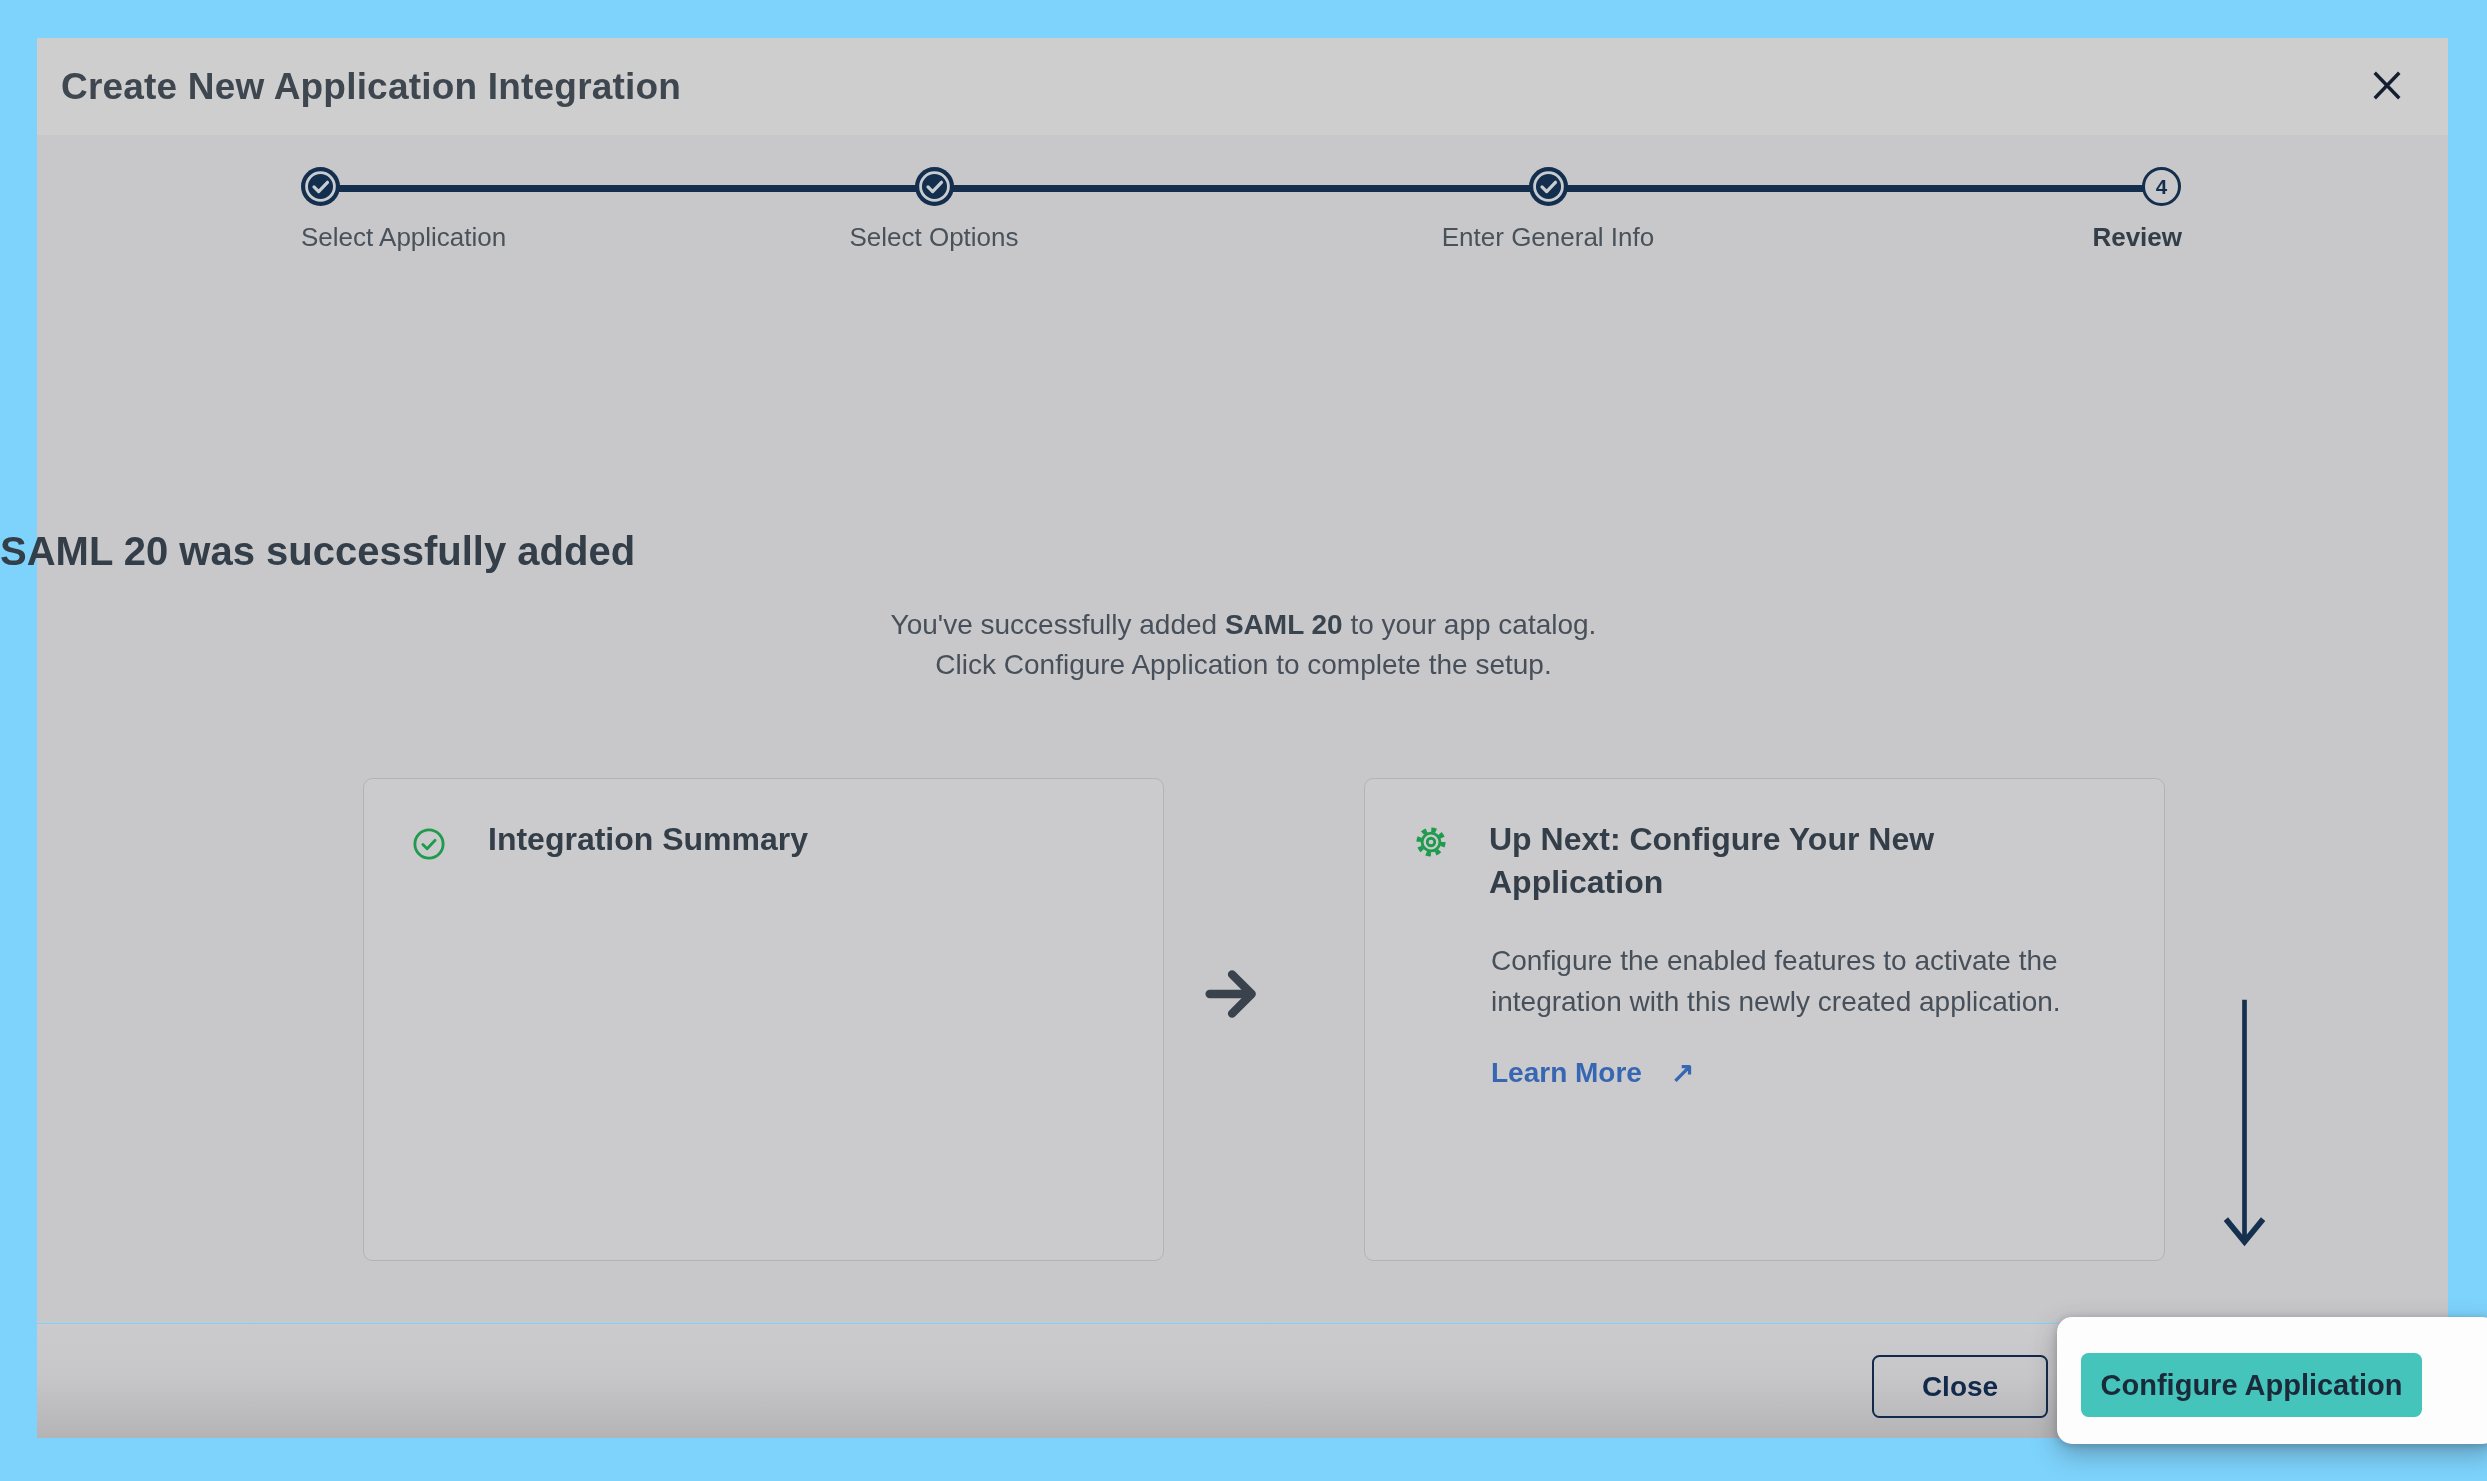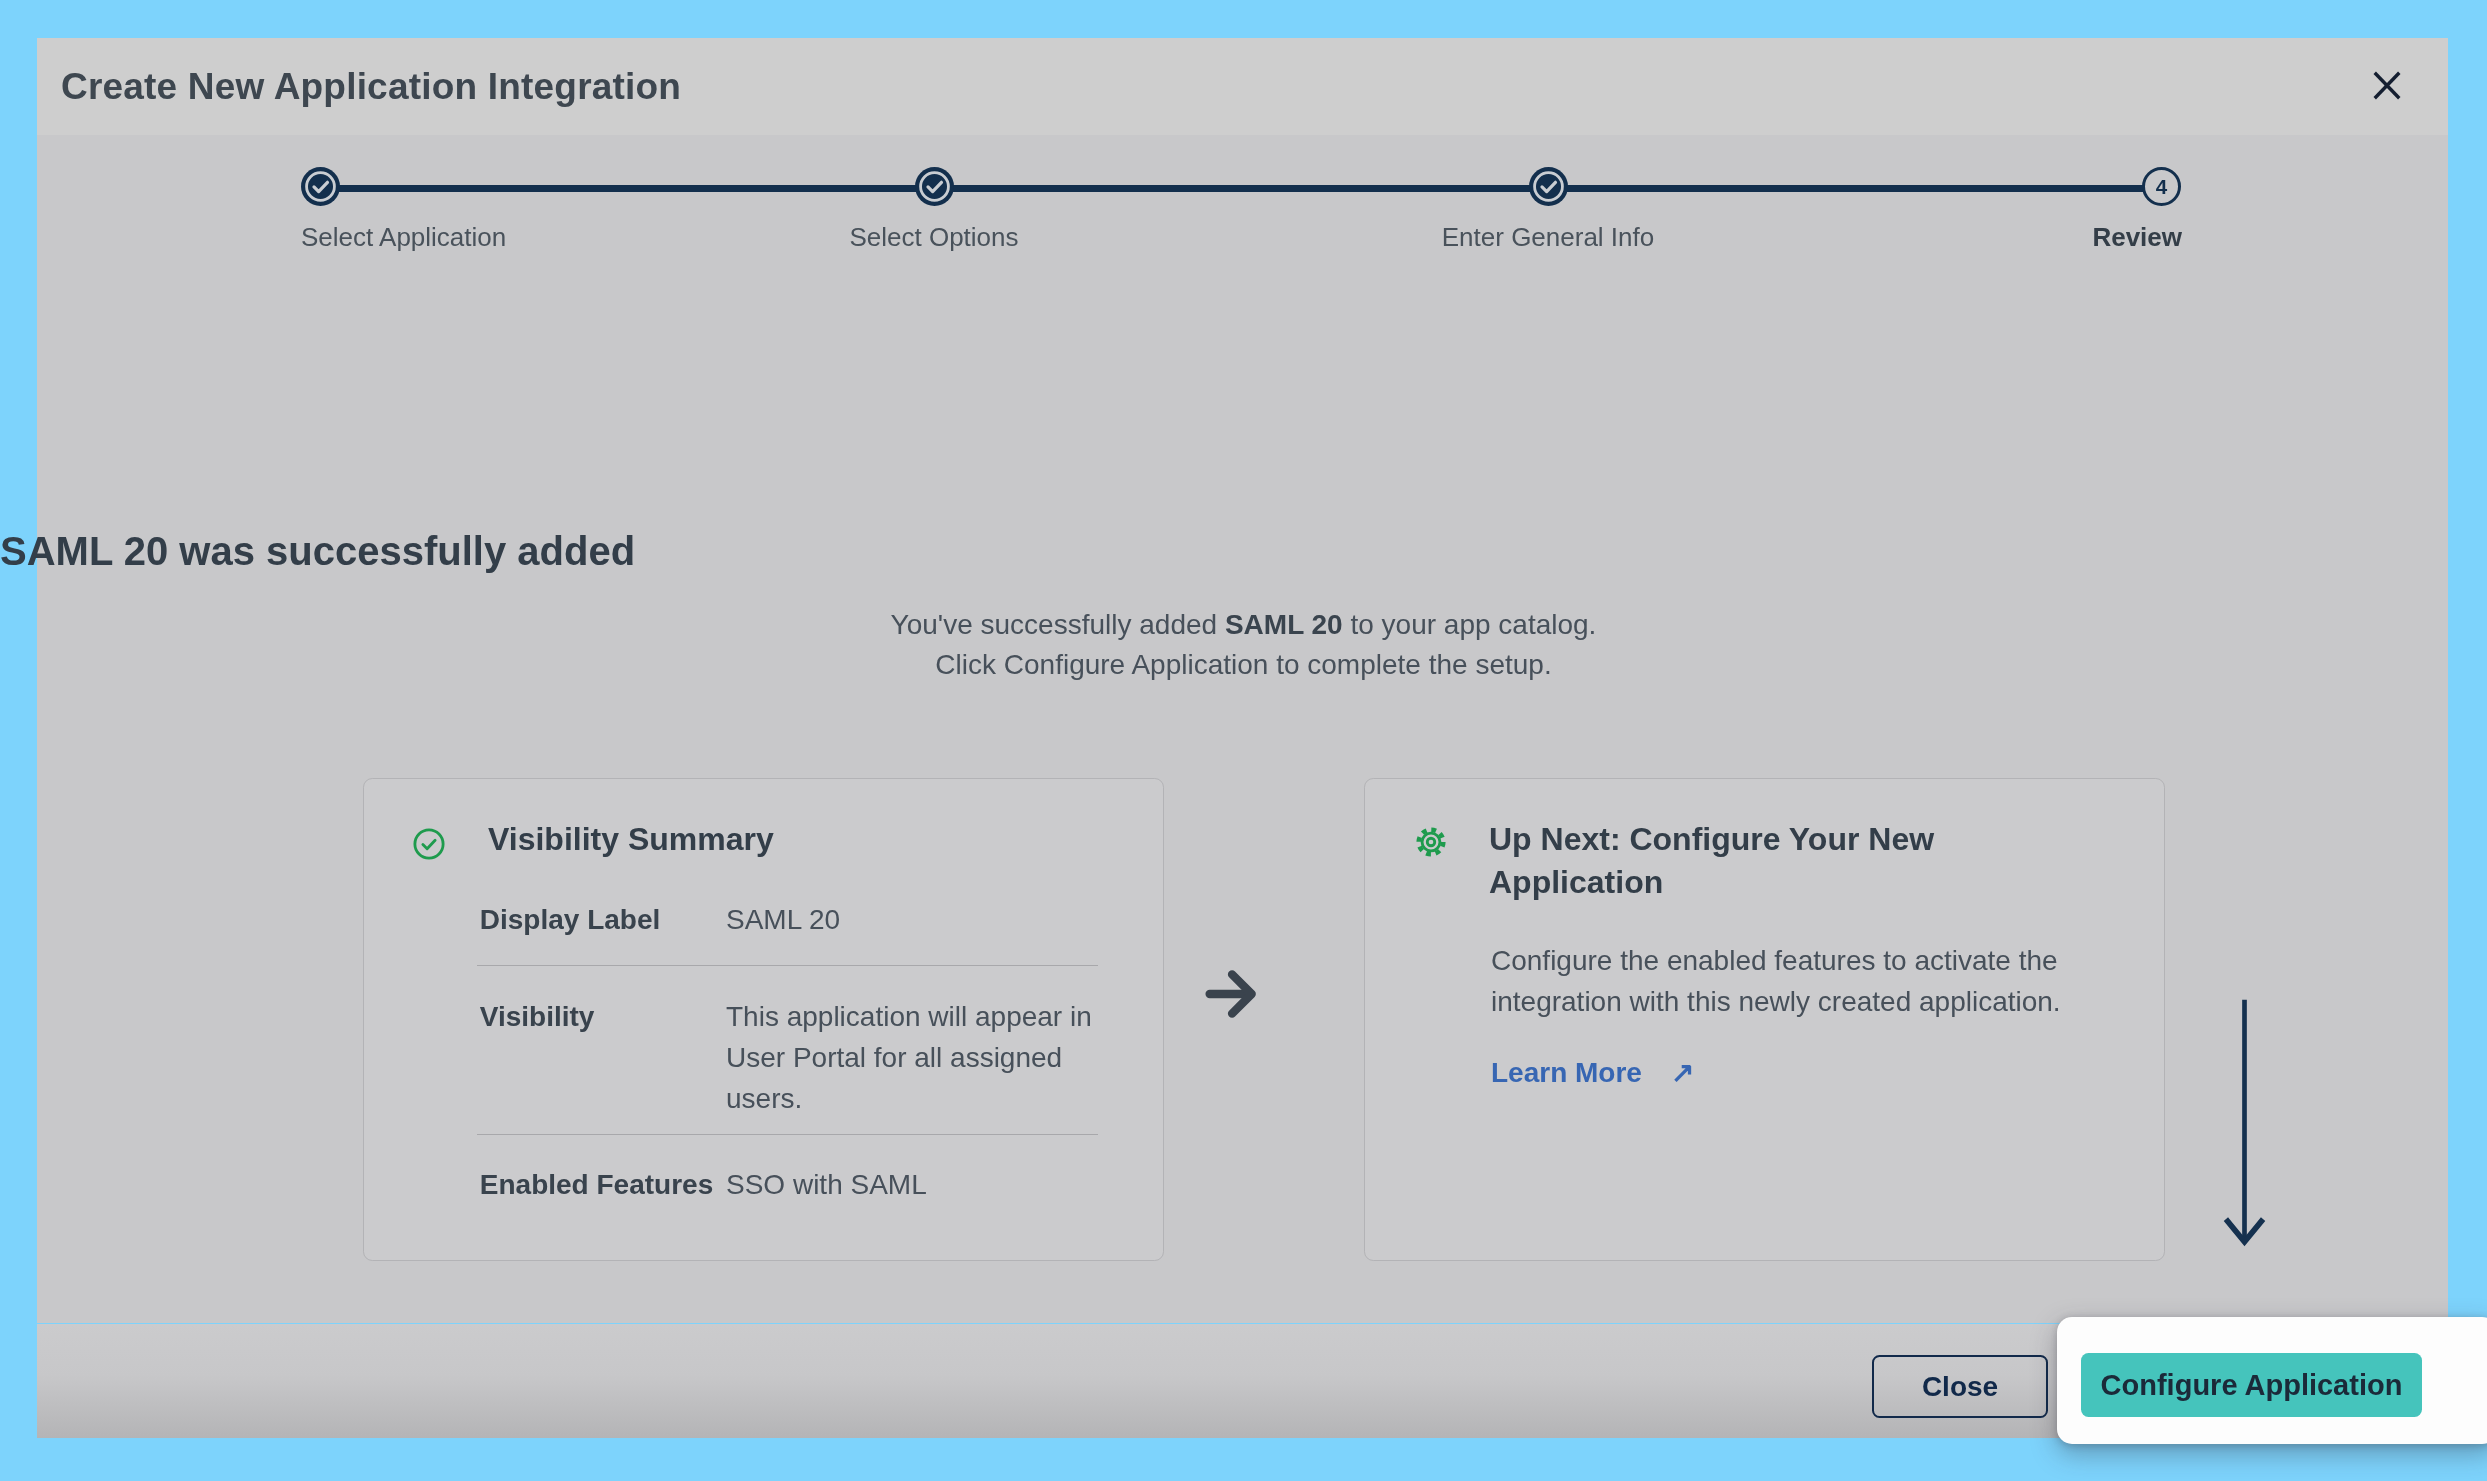--- a/index.html
+++ b/index.html
@@ -190,35 +190,21 @@
     <span>Click Configure Application to complete the setup.</span>
   </div>
 
   <div class="card left">
     <span class="card-head-icon">
       <svg width="32" height="32" viewBox="0 0 34 34">
         <circle cx="17" cy="17" r="15" fill="none" stroke="#1e9b4d" stroke-width="3"></circle>
         <path d="M10.5 17.5 L15 22 L23.5 13" fill="none" stroke="#1e9b4d" stroke-width="3" stroke-linecap="round" stroke-linejoin="round"></path>
       </svg>
     </span>
-    <div class="card-title">Visibility Summary</div>
-    <div class="summary-table">
-      <div class="summary-row r1">
-        <div class="row-label">Display Label</div>
-        <div class="row-value">SAML 20</div>
-      </div>
-      <div class="summary-row r2">
-        <div class="row-label">Visibility</div>
-        <div class="row-value">This application will appear in User Portal for all assigned users.</div>
-      </div>
-      <div class="summary-row r3">
-        <div class="row-label">Enabled Features</div>
-        <div class="row-value">SSO with SAML</div>
-      </div>
-    </div>
+    <div class="card-title">Integration Summary</div>
   </div>
 
   <span class="cards-arrow">
     <svg width="60" height="56" viewBox="0 0 64 60">
       <path d="M7 30 H49" fill="none" stroke="#3a434d" stroke-width="9" stroke-linecap="round"></path>
       <path d="M31 9 L52 30 L31 51" fill="none" stroke="#3a434d" stroke-width="9" stroke-linecap="round" stroke-linejoin="round"></path>
     </svg>
   </span>
 
   <div class="card right">

